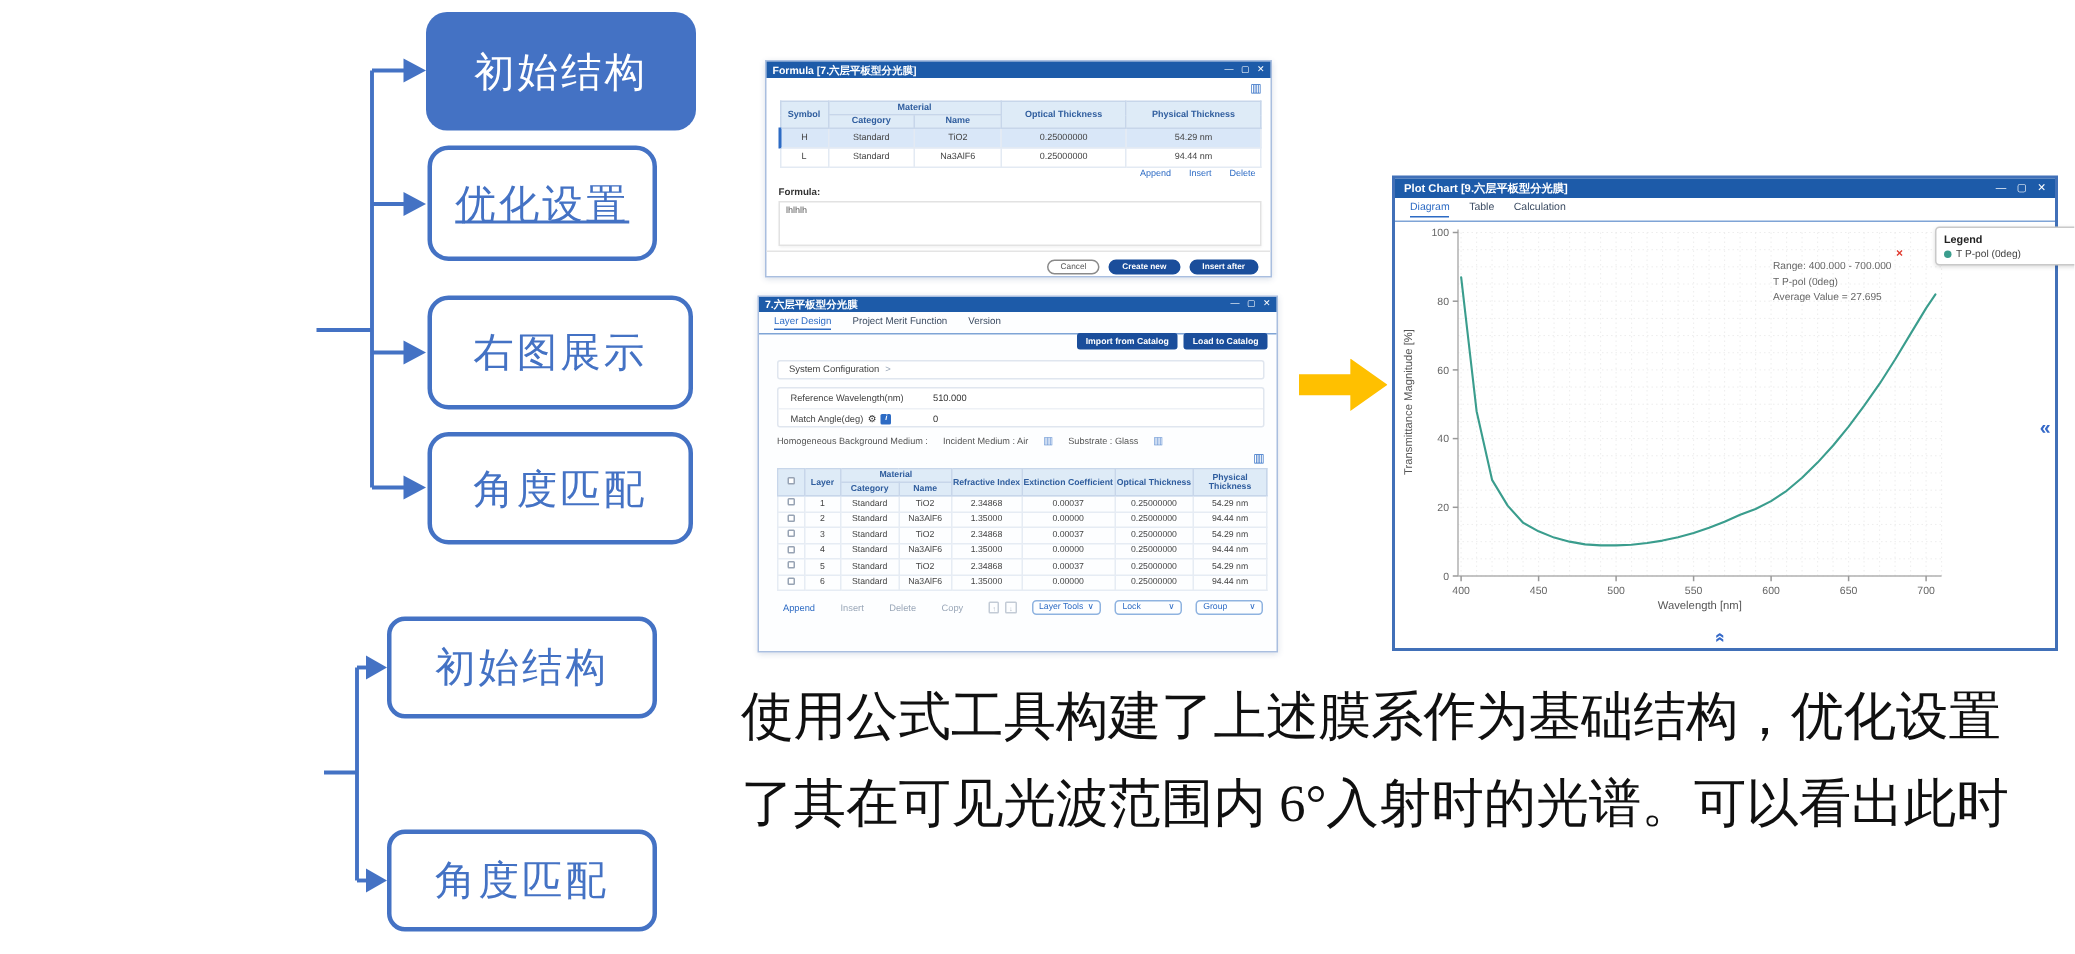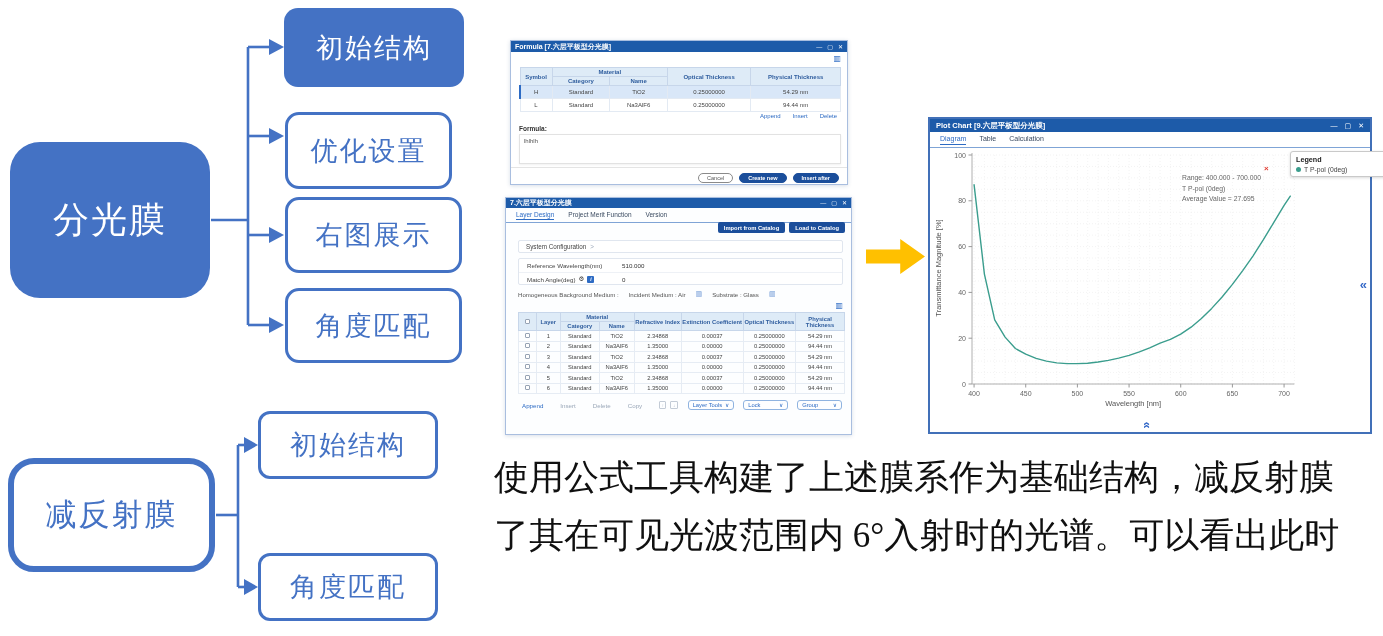--- a/index.html
+++ b/index.html
@@ -8,21 +8,21 @@
   #stage { position:relative; width:1383px; height:636px; background:#fff; overflow:hidden; }
 
   
   .fc-svg { position:absolute; left:0; top:0; }
   .fc-box { position:absolute; display:flex; align-items:center; justify-content:center;
             font-weight:500; letter-spacing:2px; }
   .fc-filled { background:#4472C4; color:#fff; border-radius:14px; }
   .fc-outline { background:#fff; color:#4472C4; border:3px solid #4472C4; border-radius:14px; }
   .fc-root1 { left:10px; top:142px; width:200px; height:156px; border-radius:30px; font-size:36px; }
   .fc-b1 { left:284px; top:8px;  width:180px; height:79px; font-size:27px; }
-  .fc-b2 { left:285px; top:112px;  width:167px; height:77px; font-size:27px; }
+  .fc-b2 { left:285px; top:97px;  width:153px; height:77px; font-size:27px;text-decoration:underline; }
   .fc-b3 { left:285px; top:197px; width:177px; height:76px; font-size:27px; }
   .fc-b4 { left:285px; top:288px; width:177px; height:75px; font-size:27px; }
   .fc-root2 { left:8px; top:458px; width:207px; height:114px; border-width:6px; border-radius:26px; font-size:31px; }
   .fc-c1 { left:258px; top:411px; width:180px; height:68px; font-size:27px; border-radius:12px; }
   .fc-c2 { left:258px; top:553px; width:180px; height:68px; font-size:27px; border-radius:12px; }
 
   
   .win { position:absolute; background:#fff; border:1px solid #a9bedf; box-shadow:0 1px 4px rgba(40,70,120,.18); }
   .titlebar { background:#1D5BA9; color:#fff; display:flex; align-items:center; padding:0 4px; }
   .titlebar .t { font-weight:bold; flex:1; white-space:nowrap; overflow:hidden; }
@@ -136,26 +136,24 @@
     <g fill="#4472C4">
       <polygon points="269,39 284,47 269,55"></polygon>
         <polygon points="269,128 284,136 269,144"></polygon>
       <polygon points="269,227 284,235 269,243"></polygon>
         <polygon points="269,317 284,325 269,333"></polygon>
       <polygon points="244,437 258,445 244,453"></polygon>
         <polygon points="244,579 258,587 244,595"></polygon>
     </g>
   </svg>
 
-  <div class="fc-box fc-filled fc-root1">分光膜</div>
   <div class="fc-box fc-filled fc-b1">初始结构</div>
   <div class="fc-box fc-outline fc-b2">优化设置</div>
   <div class="fc-box fc-outline fc-b3">右图展示</div>
   <div class="fc-box fc-outline fc-b4">角度匹配</div>
-  <div class="fc-box fc-outline fc-root2">减反射膜</div>
   <div class="fc-box fc-outline fc-c1">初始结构</div>
   <div class="fc-box fc-outline fc-c2">角度匹配</div>
 
   <div class="win" id="formula-win">
     <div class="titlebar">
       <span class="t">Formula [7.六层平板型分光膜]</span>
       <span class="winctl">
         <span>—</span>
         <span>▢</span>
         <span>✕</span>
@@ -481,17 +479,17 @@
       <div class="li">
         <span class="dot" style="background: rgb(58, 157, 141);"></span>
         <span>T P-pol (0deg)</span>
       </div>
     </div>
     <span class="chev-left">«</span>
     <span class="chev-up">«</span>
   </div>
 
   <div id="caption">
-    <div>使用公式工具构建了上述膜系作为基础结构，减反射膜</div>
+    <div>使用公式工具构建了上述膜系作为基础结构，优化设置</div>
     <div>了其在可见光波范围内 6°入射时的光谱。可以看出此时</div>
   </div>
 
 </div>
 
 </body></html>

